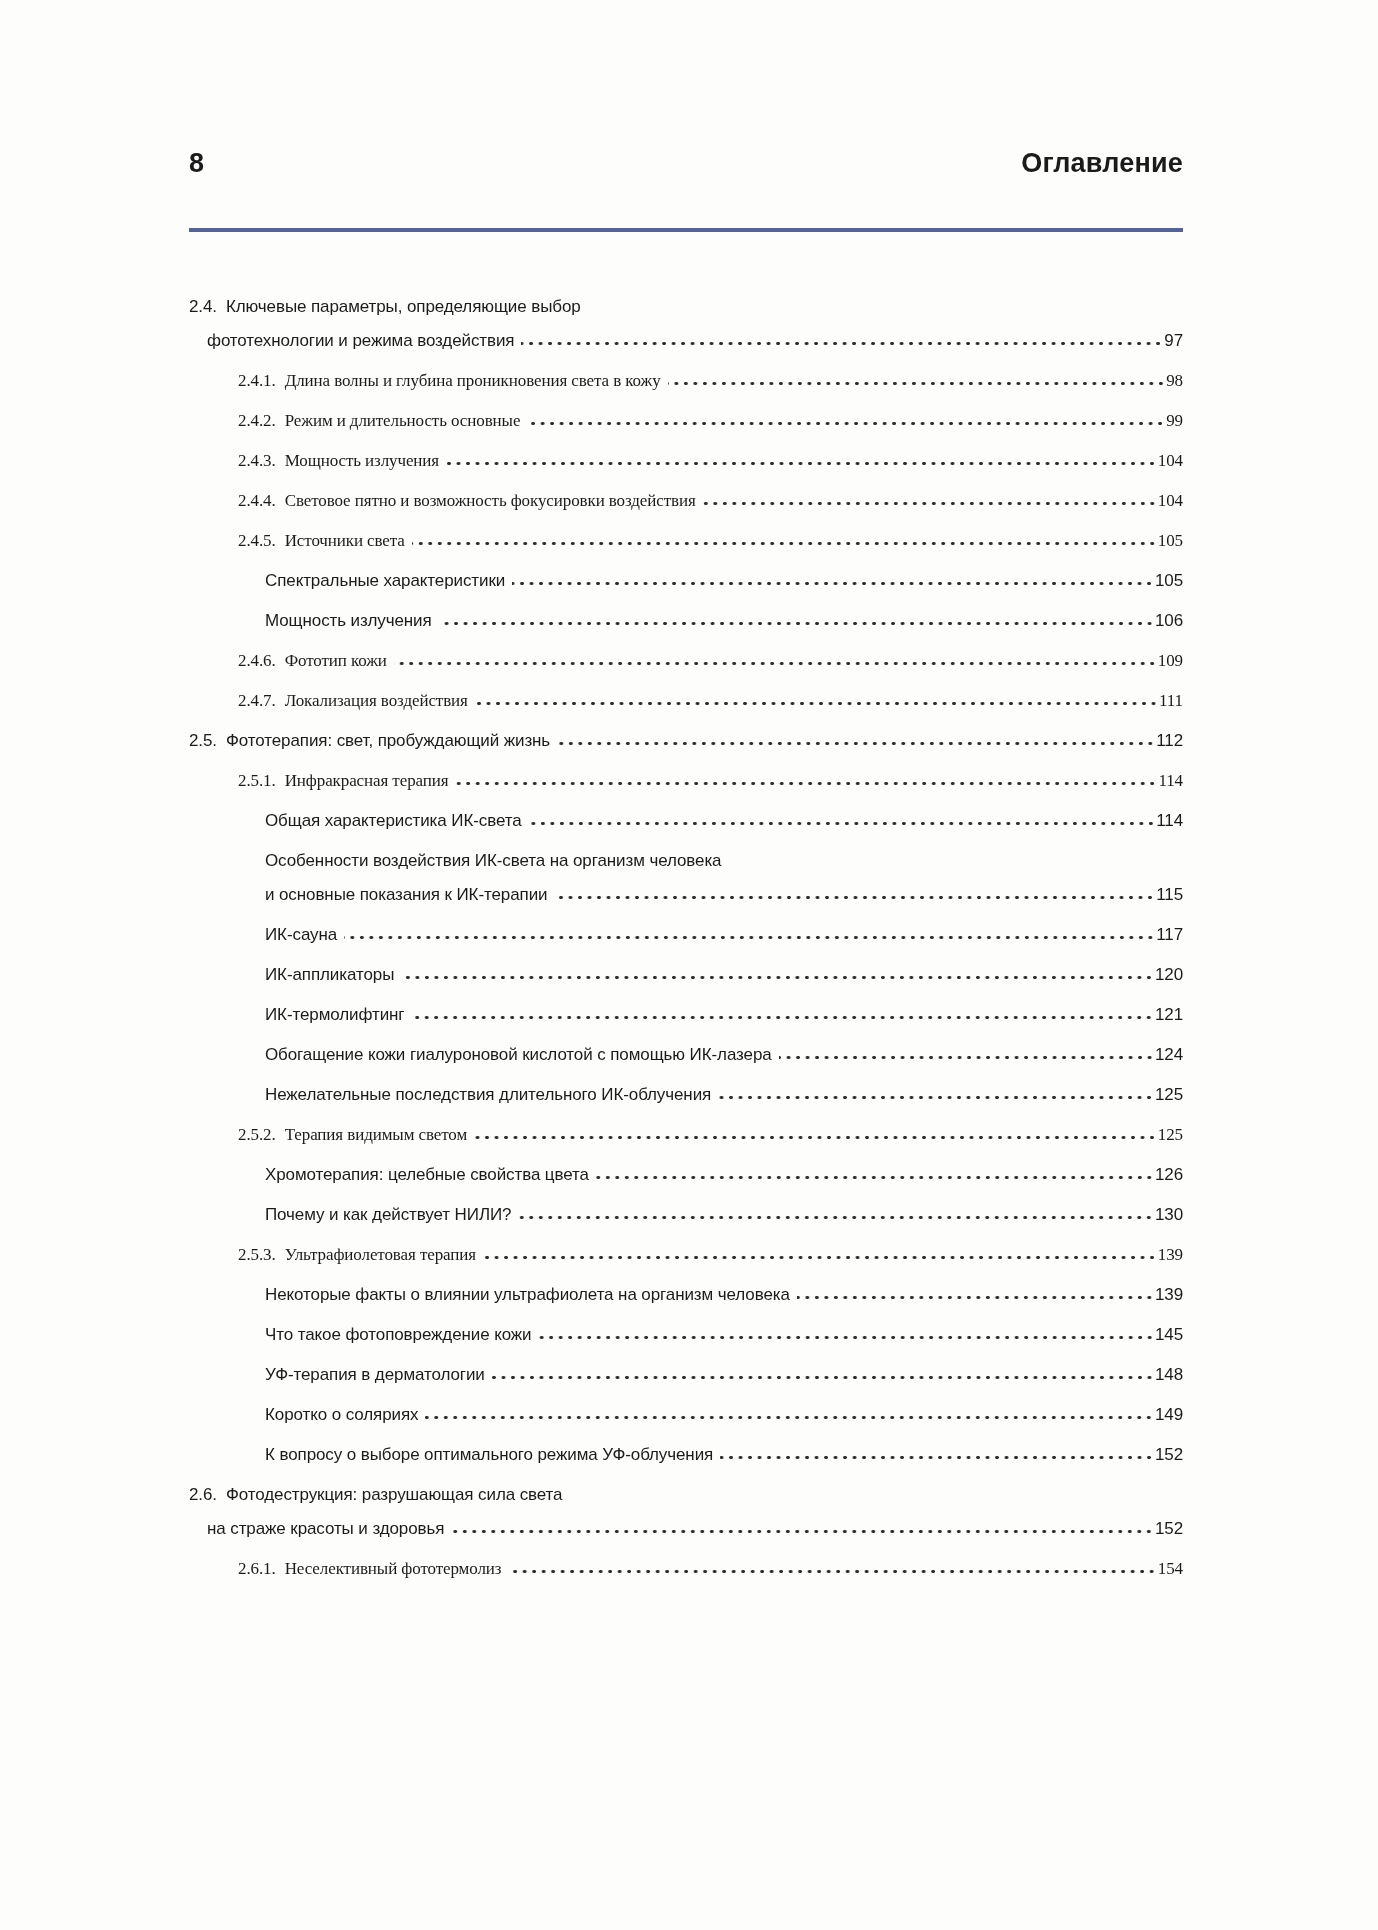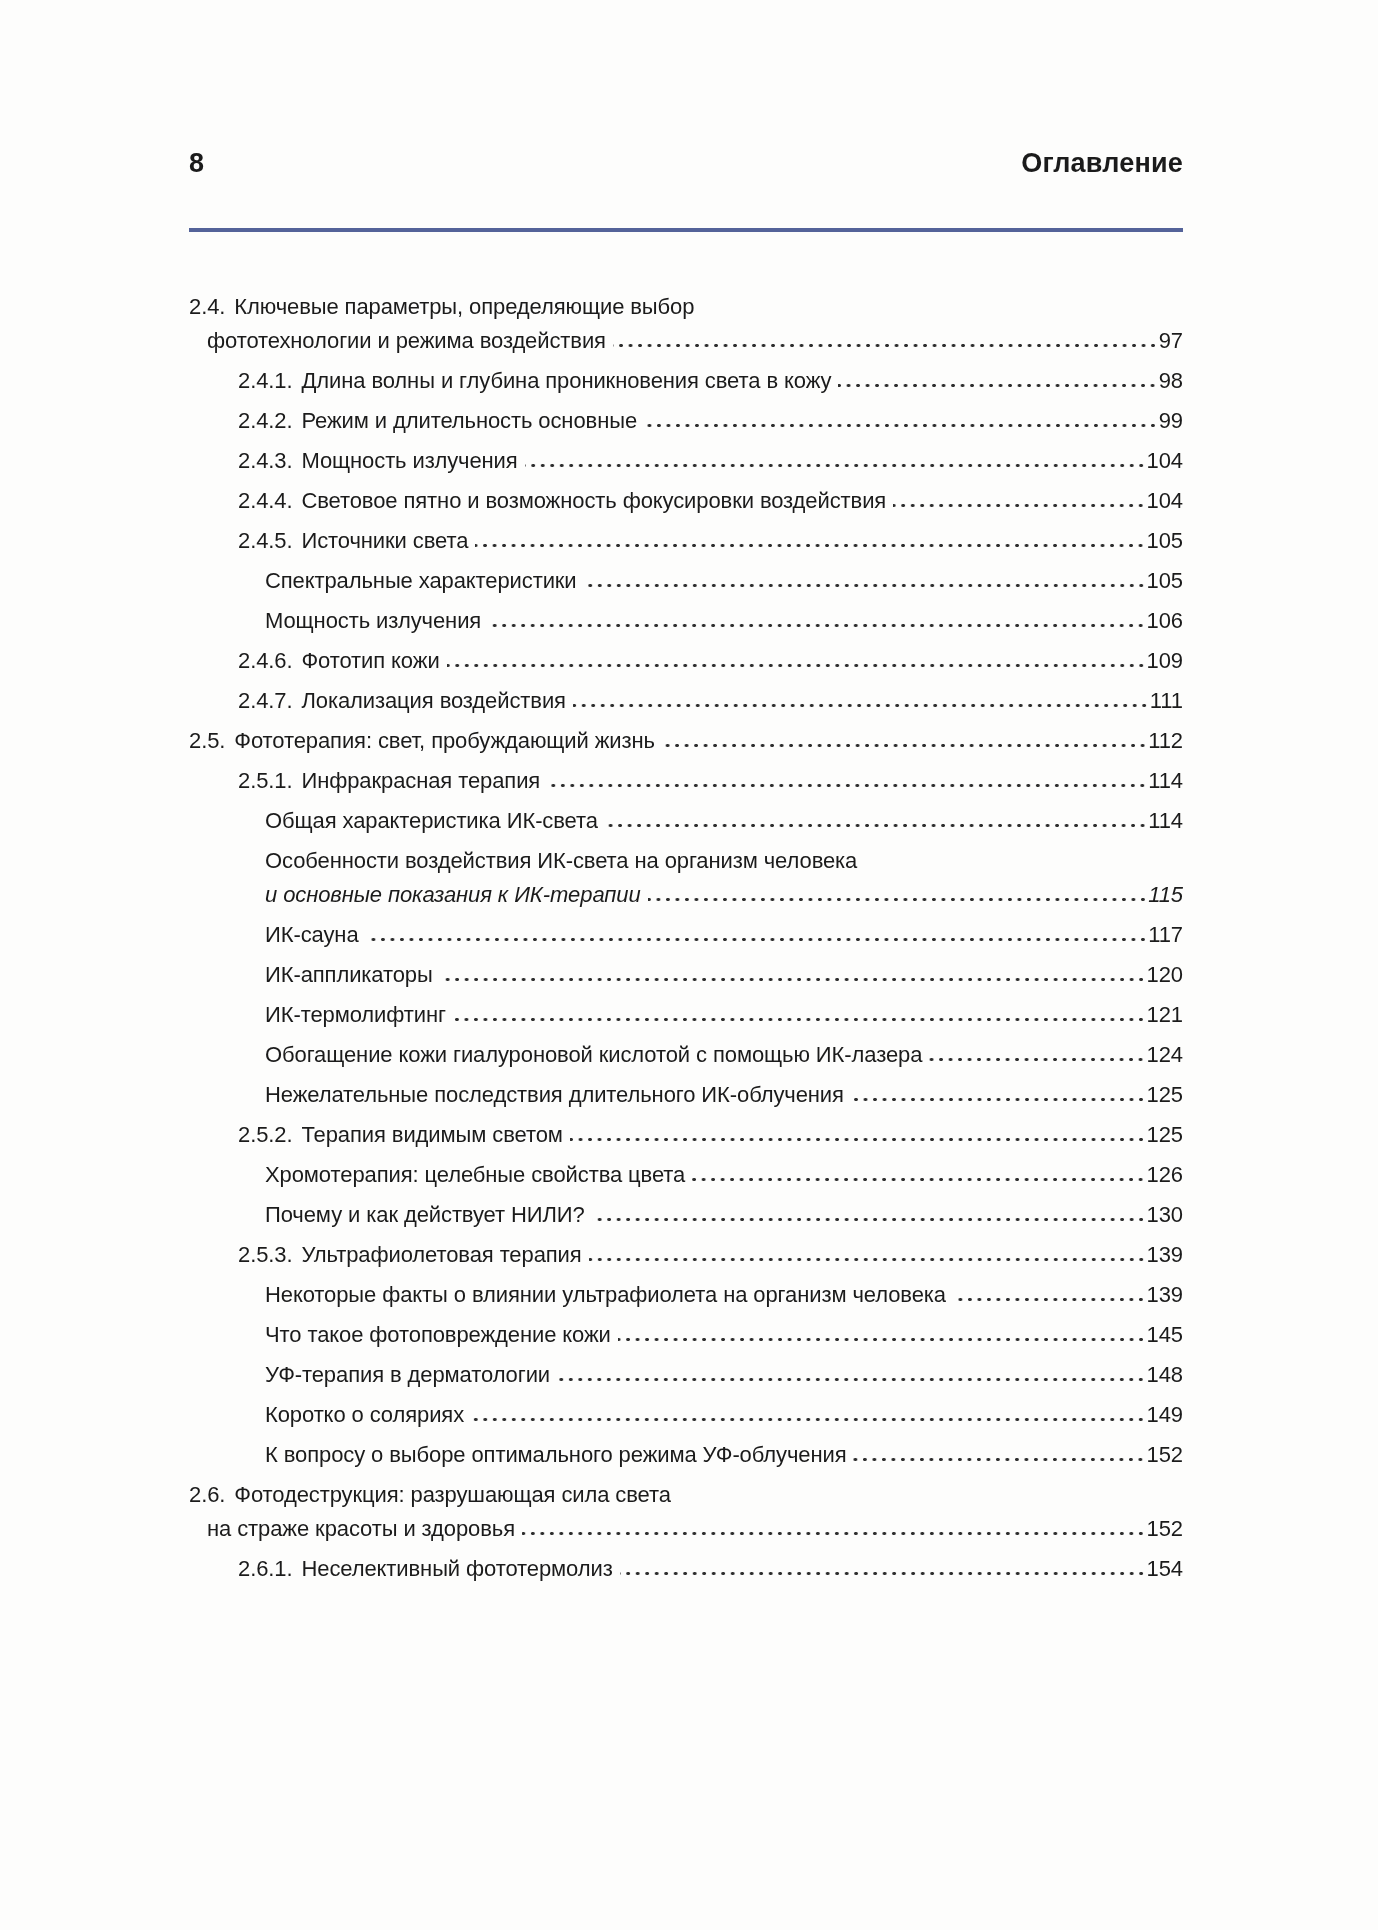--- a/index.html
+++ b/index.html
@@ -27,30 +27,30 @@
     line-height: 30px;
     letter-spacing: 0.2px;
   }
   .rule {
     height: 4px;
     margin-top: 50px;
     background: #546399;
   }
   .toc {
     margin-top: 58px;
-    font-size: 22px;
+    font-size: 17px;
     letter-spacing: -0.1px;
   }
   .toc-entry { margin-bottom: 6px; }
   .toc-entry .line { line-height: 34px; }
   .level-1 { margin-left: 0; }
-  .level-2 { margin-left: 49px; }
+  .level-2 { margin-left: 49px; font-family: Liberation Serif, serif; }
   .level-3 { margin-left: 76px; }
   .level-1 .cont, .level-2 .cont { padding-left: 18px; text-align: center; }
-  .level-3 .cont { padding-left: 0; font-style: italic; }
+  .level-3 .cont { padding-left: 0; }
   .line.last { display: flex; align-items: baseline; }
   .num { margin-right: 9px; white-space: nowrap; }
   .txt { }
   .leader {
     flex: 1 1 auto;
     min-width: 14px;
     height: 5px;
     margin: 0 1px 0 7px;
     background-image: radial-gradient(circle, rgba(27,27,27,0.92) 1.55px, transparent 1.95px);
     background-size: 9.5px 5px;

